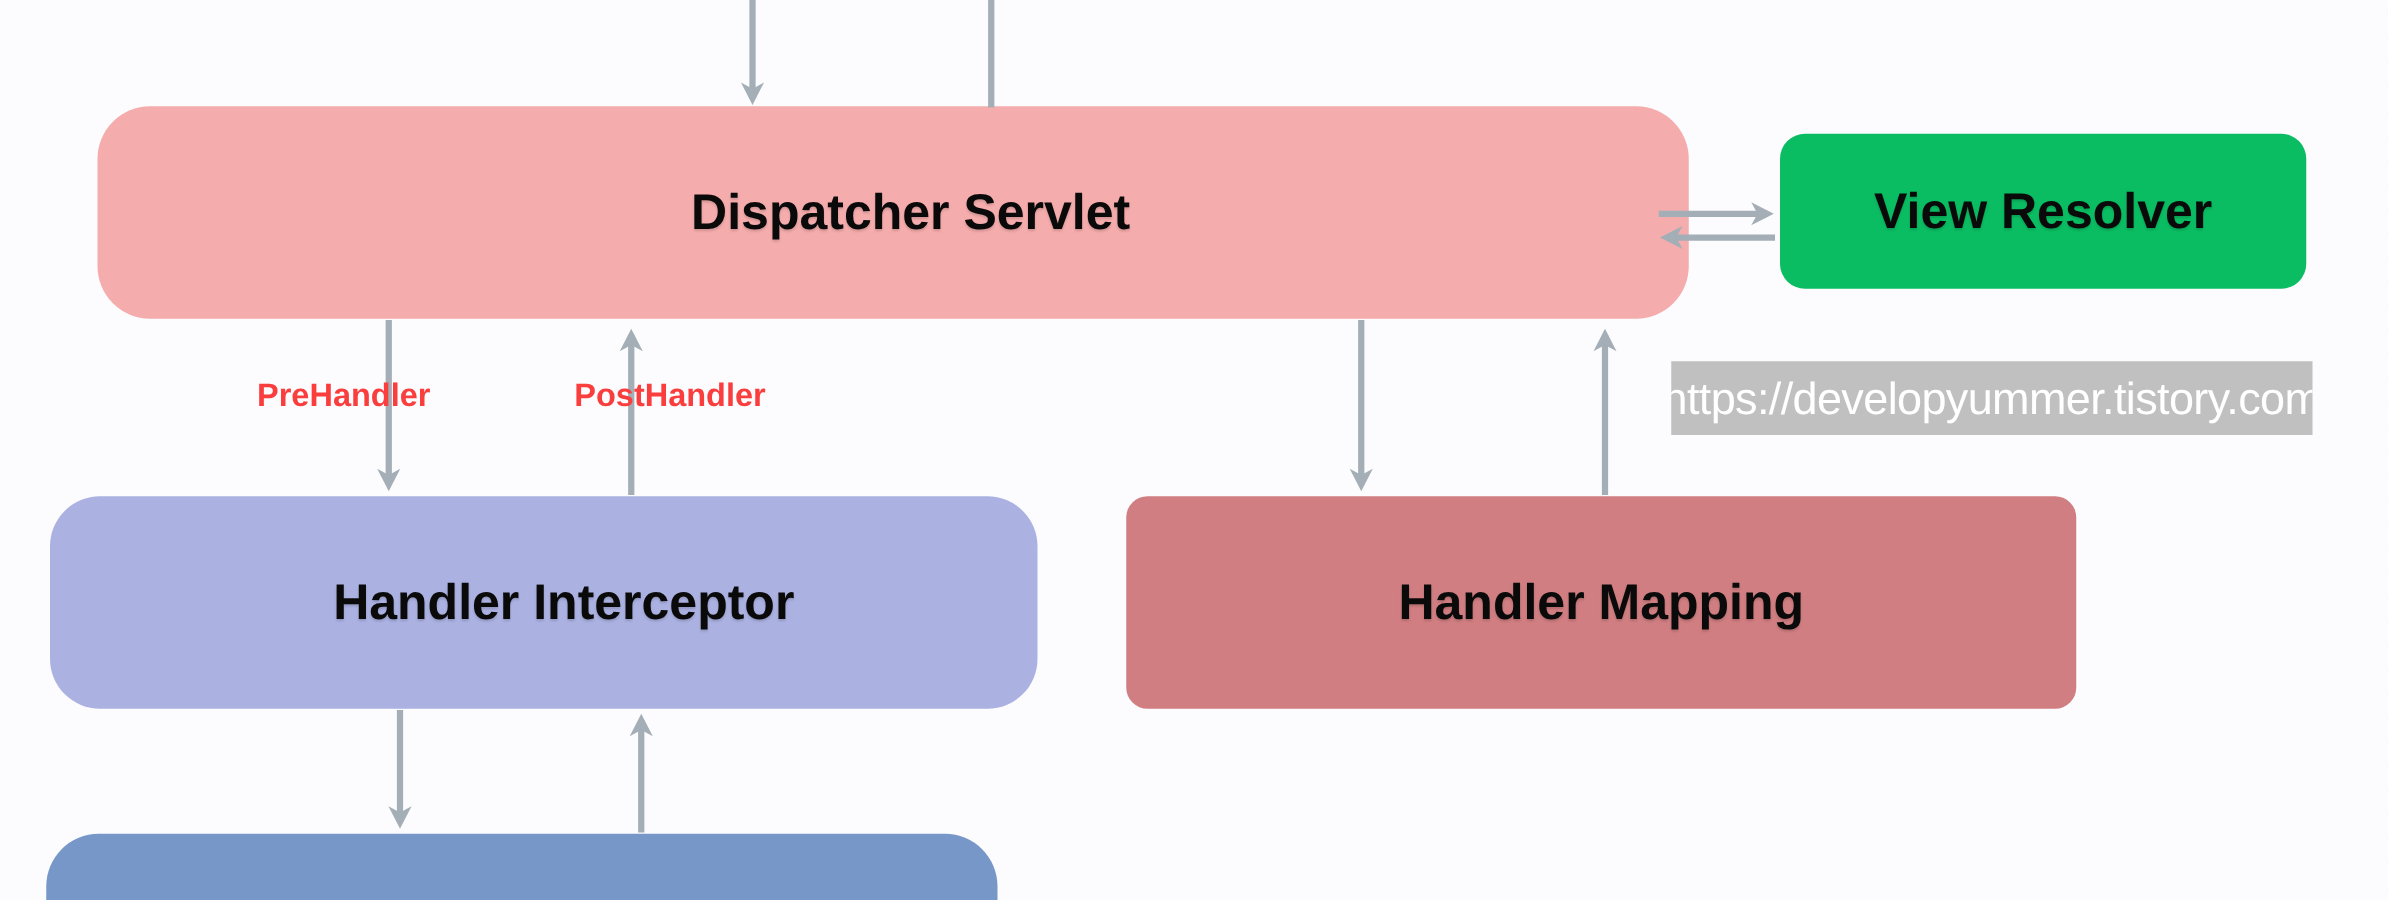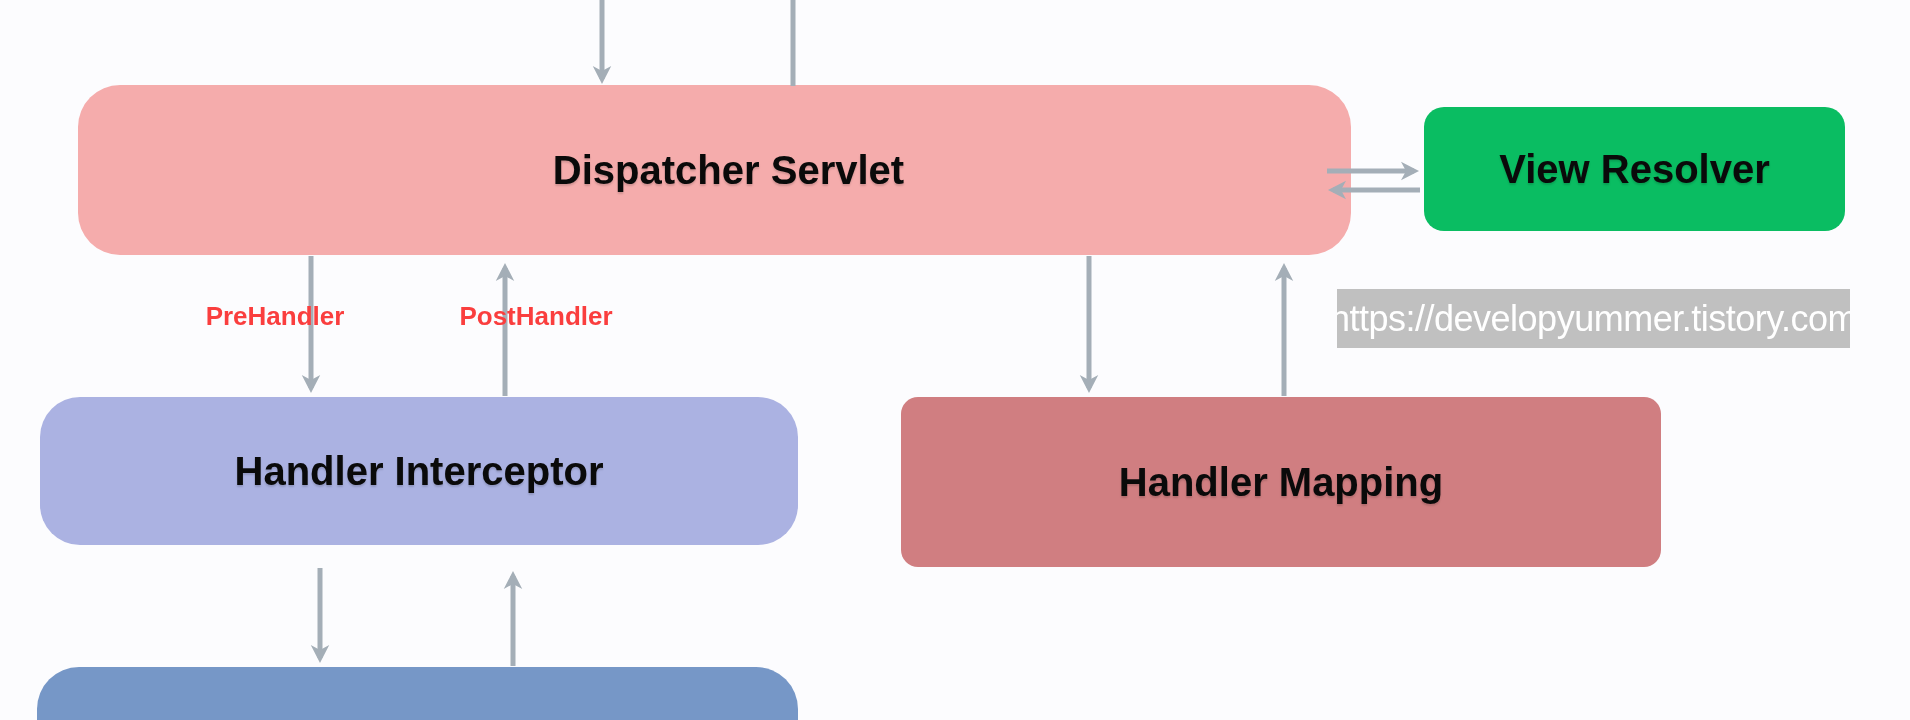--- a/index.html
+++ b/index.html
@@ -27,21 +27,21 @@
     justify-content: center;
     font-weight: 700;
     font-size: 40px;
     color: #0a0a0a;
     text-shadow: 0 2px 2px rgba(0,0,0,0.15);
     white-space: nowrap;
     z-index: 1;
   }
   .n-dispatcher  { left: 78px;   top: 85px;  width: 1245px; height: 170px; background: #f5acac; border-radius: 42px; padding-left: 28px; }
   .n-view        { left: 1424px; top: 107px; width: 421px;  height: 124px; background: #0abd62; border-radius: 20px; }
-  .n-interceptor { left: 40px;   top: 397px; width: 758px;  height: 148px; background: #abb2e2; border-radius: 40px; }
+  .n-interceptor { left: 40px;   top: 397px; width: 758px;  height: 170px; background: #abb2e2; border-radius: 40px; padding-left: 32px; }
   .n-mapping     { left: 901px;  top: 397px; width: 760px;  height: 170px; background: #d07e81; border-radius: 17px; }
   .n-bottom      { left: 37px;   top: 667px; width: 761px;  height: 140px; background: #7697c7; border-radius: 42px; }
 
   .arrows {
     position: absolute;
     left: 0; top: 0;
     width: 1910px;
     height: 720px;
     z-index: 2;
     pointer-events: none;

